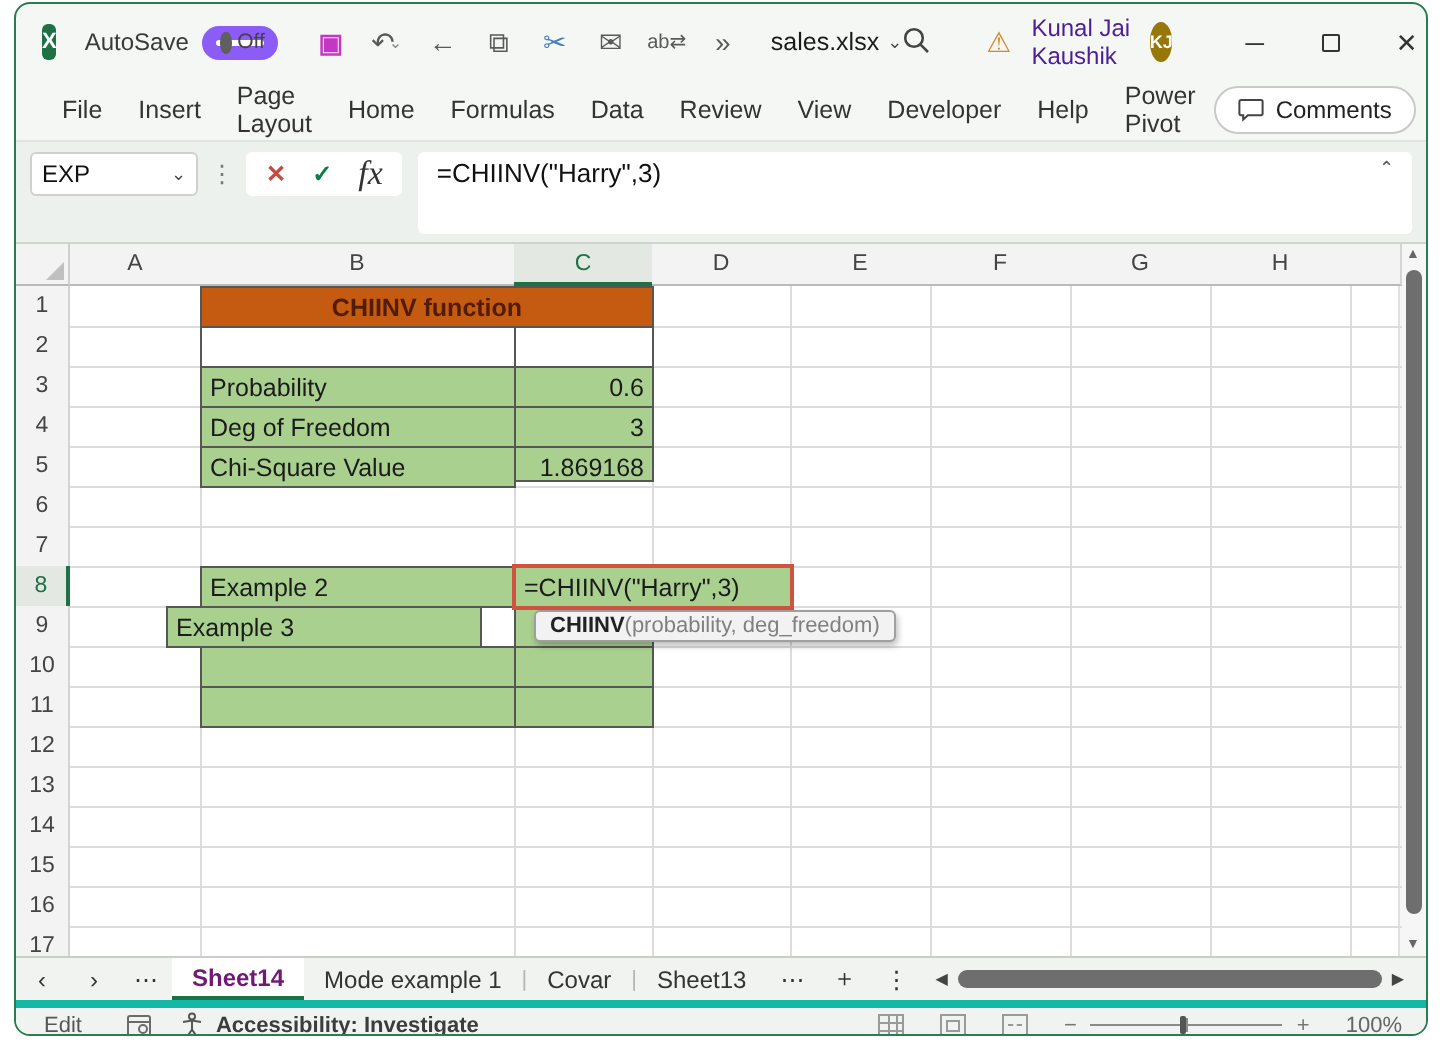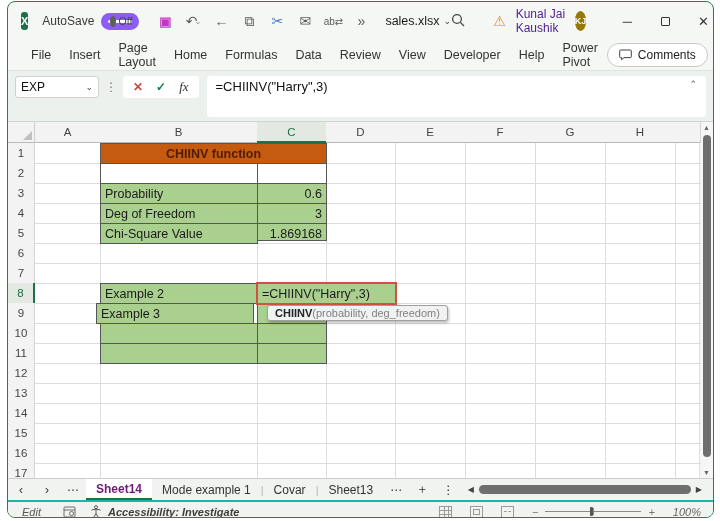--- a/index.html
+++ b/index.html
@@ -38,21 +38,21 @@
   .comments-btn { display:flex; align-items:center; gap:6px; background:#fff; border:1px solid #c9c9c9; border-radius:13px; height:24px; padding:0 11px; font-size:12px; color:#222; }
 
   
   .formulabar { height:51px; background:#edf1ed; border-top:1px solid #e0e4e0; display:flex; align-items:flex-start; padding:5px 7px 5px 7px; }
   .name-box { width:84px; height:22px; background:#fff; border:1px solid #d0d0d0; border-radius:3px; display:flex; align-items:center; padding:0 5px; font-size:12px; color:#111; }
   .name-box .chev { margin-left:auto; }
   .fx-divider { color:#777; margin:4px 6px 0 6px; font-size:12px; letter-spacing:0; }
   .fx-group { height:22px; background:#fff; border-radius:3px; display:flex; align-items:center; gap:13px; padding:0 10px; font-size:13px; }
   .cancel-x { color:#c54b42; font-weight:700; font-size:12px; }
   .enter-check { color:#107C41; font-weight:700; font-size:12px; }
-  .fx-label { font-family:"Liberation Serif", serif; font-style:italic; color:#333; font-size:13px; }
+  .fx-label { font-family:"Liberation Serif", serif; font-style:italic; color:#333; font-size:17px; }
   .formula-input { flex:1; margin-left:8px; height:41px; background:#fff; border-radius:3px; font-size:13px; color:#111; padding:3px 9px; position:relative; }
   .collapse-chev { position:absolute; right:9px; top:3px; color:#555; font-size:9px; }
 
   
   .sheet { position:relative; height:357px; background:#fff; overflow:hidden; border-top:1px solid #cfd4cf; }
   .corner { position:absolute; left:0; top:0; width:27px; height:21px; background:#f2f3f2; border-right:1px solid #cfcfcf; border-bottom:1px solid #b9b9b9; }
   .corner:after { content:""; position:absolute; right:2px; bottom:2px; border-style:solid; border-width:0 0 9px 9px; border-color:transparent transparent #c0c0c0 transparent; }
   .colhdr { position:absolute; top:0; height:21px; background:#f2f3f2; border-right:1px solid #d4d4d4; border-bottom:1px solid #b9b9b9; font-size:11.5px; color:#444; display:flex; align-items:center; justify-content:center; }
   .colhdr.sel { background:#e3e8e3; color:#1E7145; border-bottom:2px solid #1E7145; }
   .rowhdr { position:absolute; left:0; width:27px; background:#f2f3f2; border-right:1px solid #d4d4d4; border-bottom:1px solid #d4d4d4; font-size:11.5px; color:#444; display:flex; align-items:center; justify-content:center; }
@@ -76,21 +76,21 @@
   .tabsbar { height:22px; background:#f0f3f0; border-top:1px solid #c9cec9; display:flex; align-items:center; font-size:12px; color:#333; }
   .nav-ic { width:26px; text-align:center; color:#333; font-size:12px; }
   .sheettab { height:100%; display:flex; align-items:center; padding:0 10px; }
   .sheettab.active { background:#fff; font-weight:700; border-bottom:2.5px solid #1E7145; color:#701a75; }
   .tabsep { color:#b5b5b5; font-size:11px; }
   .hscroll { margin-left:auto; display:flex; align-items:center; margin-right:6px; }
   .hscroll .harr { font-size:8px; color:#444; padding:0 5px; }
   .hthumb { width:212px; height:9px; background:#6e6e6e; border-radius:5px; }
 
   
-  .statusbar { height:21px; background:#f0f3f0; border-top:2px solid #14b8a6; display:flex; align-items:center; font-size:11px; color:#555; padding:0 8px;font-style:italic; }
+  .statusbar { height:21px; background:#f0f3f0; border-top:4px solid #14b8a6; display:flex; align-items:center; font-size:11px; color:#555; padding:0 8px; }
   .sb-mode { margin-left:6px; }
   .sb-icon { margin-left:22px; color:#6a6a6a; display:flex; align-items:center; }
   .sb-access { margin-left:6px; font-weight:700; color:#3c3c3c; }
   .sb-right { margin-left:auto; display:flex; align-items:center; gap:18px; margin-right:4px; }
   .view-ic { width:13px; height:12px; border:1px solid #9a9a9a; position:relative; }
   .view-ic.grid { background:linear-gradient(#9a9a9a,#9a9a9a) 0 3px/100% 1px no-repeat, linear-gradient(#9a9a9a,#9a9a9a) 0 7px/100% 1px no-repeat, linear-gradient(90deg,#9a9a9a,#9a9a9a) 4px 0/1px 100% no-repeat, linear-gradient(90deg,#9a9a9a,#9a9a9a) 8px 0/1px 100% no-repeat; }
   .view-ic.layout:after { content:""; position:absolute; left:2px; top:2px; right:2px; bottom:2px; border:1px solid #9a9a9a; }
   .view-ic.pbreak:after { content:""; position:absolute; left:2px; top:4px; right:2px; bottom:4px; border-top:1px dashed #9a9a9a; }
   .zoomer { display:flex; align-items:center; gap:7px; color:#777; }
   .zoom-track { width:96px; height:1px; background:#8a8a8a; position:relative; }
@@ -252,21 +252,21 @@
       <div class="cell plain" style="left: 92px; top: 41px; width: 158px; height: 21px;"></div>
       <div class="cell plain" style="left: 249px; top: 41px; width: 70px; height: 21px;"></div>
       <div class="cell green" style="left: 92px; top: 61px; width: 158px; height: 21px;">Probability</div>
       <div class="cell green right" style="left: 249px; top: 61px; width: 70px; height: 21px;">0.6</div>
       <div class="cell green" style="left: 92px; top: 81px; width: 158px; height: 21px;">Deg of Freedom</div>
       <div class="cell green right" style="left: 249px; top: 81px; width: 70px; height: 21px;">3</div>
       <div class="cell green" style="left: 92px; top: 101px; width: 158px; height: 21px;">Chi-Square Value</div>
       <div class="cell green right" style="left: 249px; top: 101px; width: 70px; height: 18px;">1.869168</div>
       <div class="cell green" style="left: 92px; top: 161px; width: 158px; height: 21px;">Example 2</div>
       <div class="cell green overflow" style="left: 249px; top: 161px; width: 139px; height: 21px;">=CHIINV("Harry",3)</div>
-      <div class="cell green" style="left: 88px; top: 181px; width: 158px; height: 21px;">Example 3</div>
+      <div class="cell green" style="left: 75px; top: 181px; width: 158px; height: 21px;">Example 3</div>
       <div class="cell green" style="left: 249px; top: 181px; width: 70px; height: 21px;"></div>
       <div class="cell green" style="left: 92px; top: 201px; width: 158px; height: 21px;"></div>
       <div class="cell green" style="left: 249px; top: 201px; width: 70px; height: 21px;"></div>
       <div class="cell green" style="left: 92px; top: 221px; width: 158px; height: 21px;"></div>
       <div class="cell green" style="left: 249px; top: 221px; width: 70px; height: 21px;"></div>
       <div class="editbox" id="editbox" style="left: 248px; top: 160px; width: 141px; height: 23px;"></div>
       <div class="fn-tooltip" id="fn-tooltip" style="left: 259px; top: 183px;">
       <b>CHIINV</b><span>(probability, deg_freedom)</span>
     </div>
     </div>

